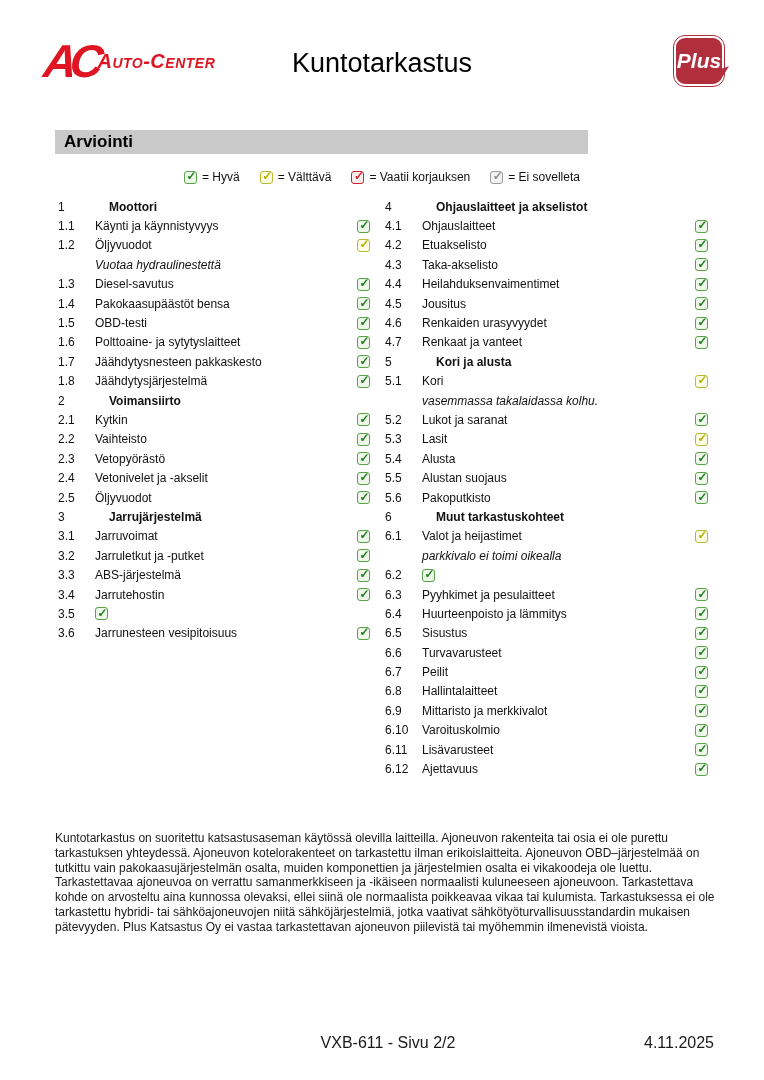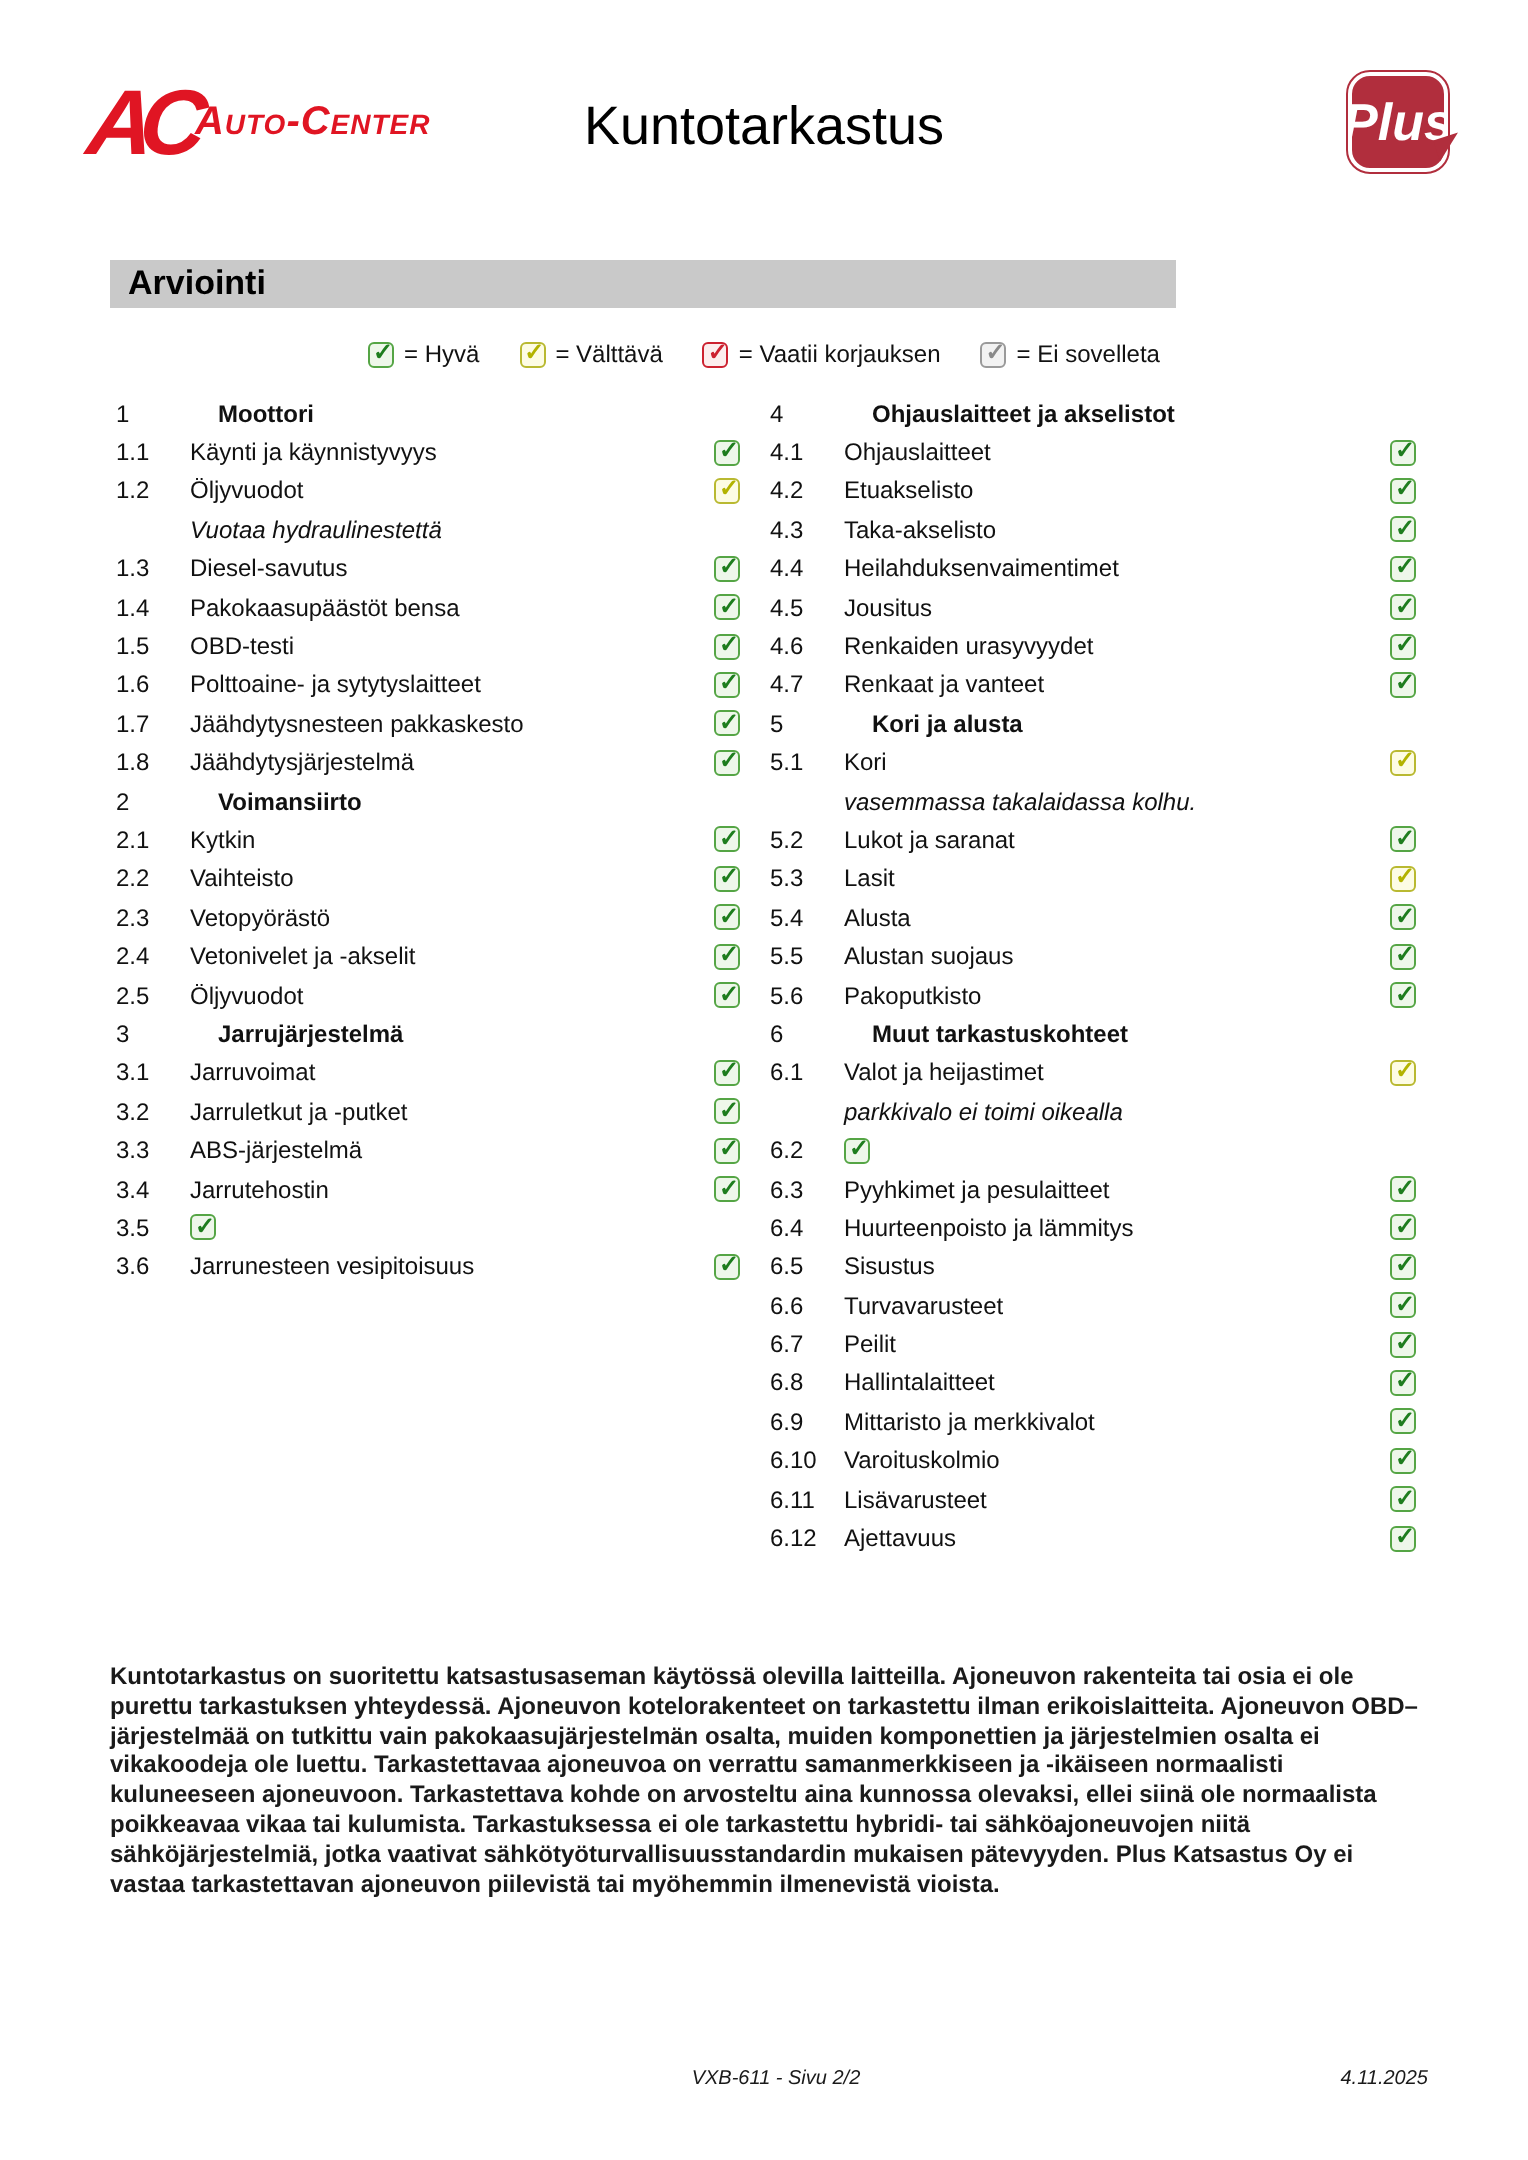--- a/index.html
+++ b/index.html
@@ -39,21 +39,21 @@
     position: absolute; right: 40px; top: 36px;
     display: flex; align-items: center; gap: 8px;
   }
   .plus-badge {
     position: relative;
     width: 50px; height: 50px;
     background: var(--plus-red, #b12e3d);
     border: 2px solid #fff;
     outline: 1px solid var(--plus-red, #b12e3d);
     border-radius: 11px;
-    color: #fff; font-size: 26px; font-weight: bold; font-style: italic;
+    color: #fff; font-size: 21px; font-weight: bold; font-style: italic;
     display: flex; align-items: center; justify-content: center;
     box-sizing: border-box;
   }
   .plus-badge::after {
     content: "";
     position: absolute; right: -9px; bottom: 5px;
     width: 0; height: 0;
     border-top: 11px solid var(--plus-red, #b12e3d);
     border-right: 13px solid transparent;
     transform: rotate(-18deg);
@@ -120,27 +120,26 @@
   .row .label { flex: 1 1 auto; }
   .row.header .label { font-weight: bold; padding-left: 14px; }
   .row.note   .label { font-style: italic; }
 
   
   .disclaimer {
     position: absolute; left: 55px; top: 831px;
     width: 660px; margin: 0;
     font-size: 12px; line-height: 14.8px; color: #1a1a1a;
     text-align: left;
-    font-weight: bold;
   }
 
   
   .page-footer {
     position: absolute; left: 12px; right: 0; top: 1034px;
-    height: 16px; font-size: 10px; font-style: italic; color: #1a1a1a;
+    height: 16px; font-size: 16px; color: #1a1a1a;
   }
   .footer-center { position: absolute; left: 0; right: 0; text-align: center; }
   .footer-right  { position: absolute; right: 50px; }
 </style>
 </head>
 <body>
 
 <div class="page">
 
   <div class="hdr-ac">

